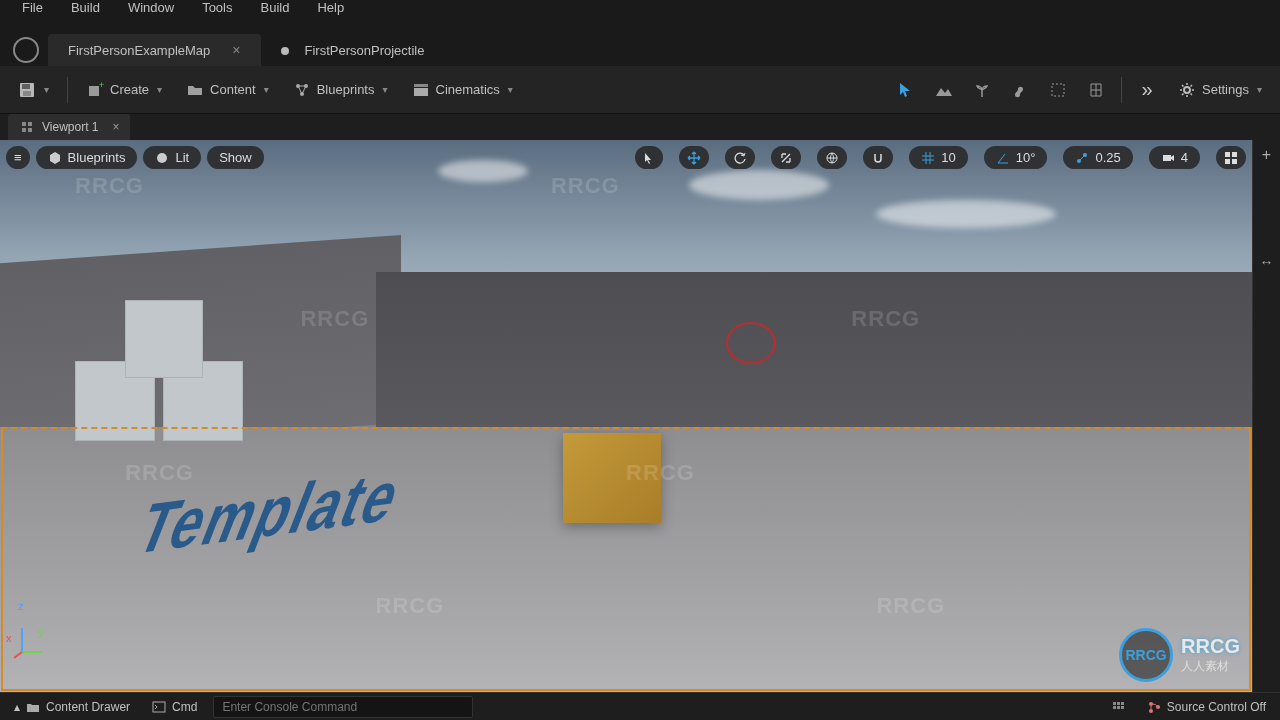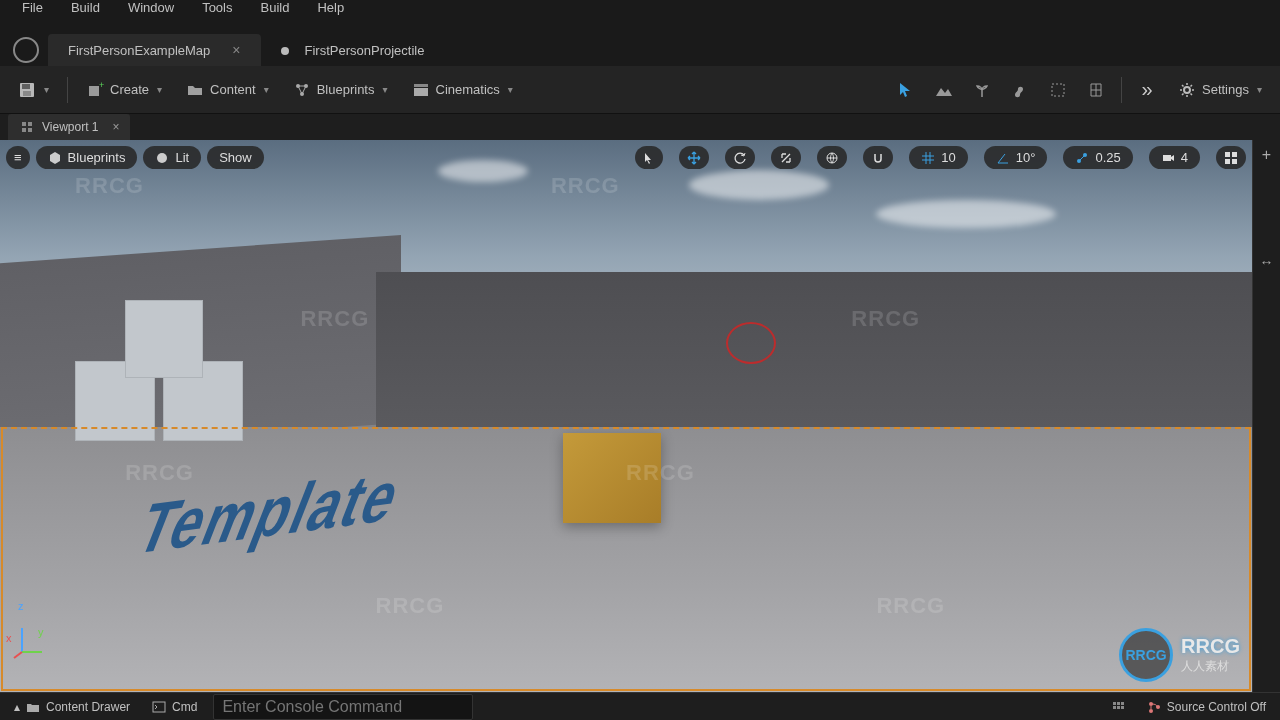--- a/index.html
+++ b/index.html
@@ -66,21 +66,21 @@
 .floor-text { position: absolute; top: 62%; left: 12%; font-size: 52px; font-weight: 700; color: #2a5a8a; transform: skewX(-28deg) rotate(-8deg) scaleY(1.4); letter-spacing: 2px; }
 .gizmo { position: absolute; bottom: 30px; left: 12px; }
 .gizmo .z { color:#4aa3ff; font-size:11px; position:absolute; top:-26px; left:6px;}
 .gizmo .y { color:#6fd24b; font-size:11px; position:absolute; top:0px; left:26px;}
 .gizmo .x { color:#e85050; font-size:11px; position:absolute; top:6px; left:-6px;}
 .gizmo svg { overflow:visible;}
 
 
 .bottom-bar { height: 28px; background: #1e1e1e; border-top: 1px solid #333; display: flex; align-items: center; padding: 0 8px; gap: 10px; font-size: 12px; }
 .bb-item { display: flex; align-items: center; gap: 6px; cursor: pointer; padding: 2px 6px; }
-.cmd-input { background: #141414; border: 1px solid #333; color: #c4b5fd; padding: 3px 8px; font-size: 16px; width: 260px; border-radius: 2px; }
+.cmd-input { background: #141414; border: 1px solid #333; color: #c4b5fd; padding: 3px 8px; font-size: 12px; width: 260px; border-radius: 2px; }
 .bb-spacer { flex: 1; }
 
 
 .watermark { position: absolute; color: rgba(255,255,255,0.15); font-size: 22px; font-weight: 600; pointer-events: none; z-index: 2; letter-spacing:1px;}
 .wm-logo { position: absolute; bottom: 10px; right: 12px; z-index: 20; display:flex; align-items:center; gap:8px;}
 .wm-circle { width:54px; height:54px; border:3px solid #3aa0e0; border-radius:50%; display:flex; align-items:center; justify-content:center; background: rgba(30,30,30,0.6);}
 .wm-inner { color:#3aa0e0; font-weight:700; font-size:14px;}
 .wm-text { font-size:20px; font-weight:700; color:#e8e8e8; text-shadow:0 0 4px #3aa0e0;}
 
 svg { display: block; }

